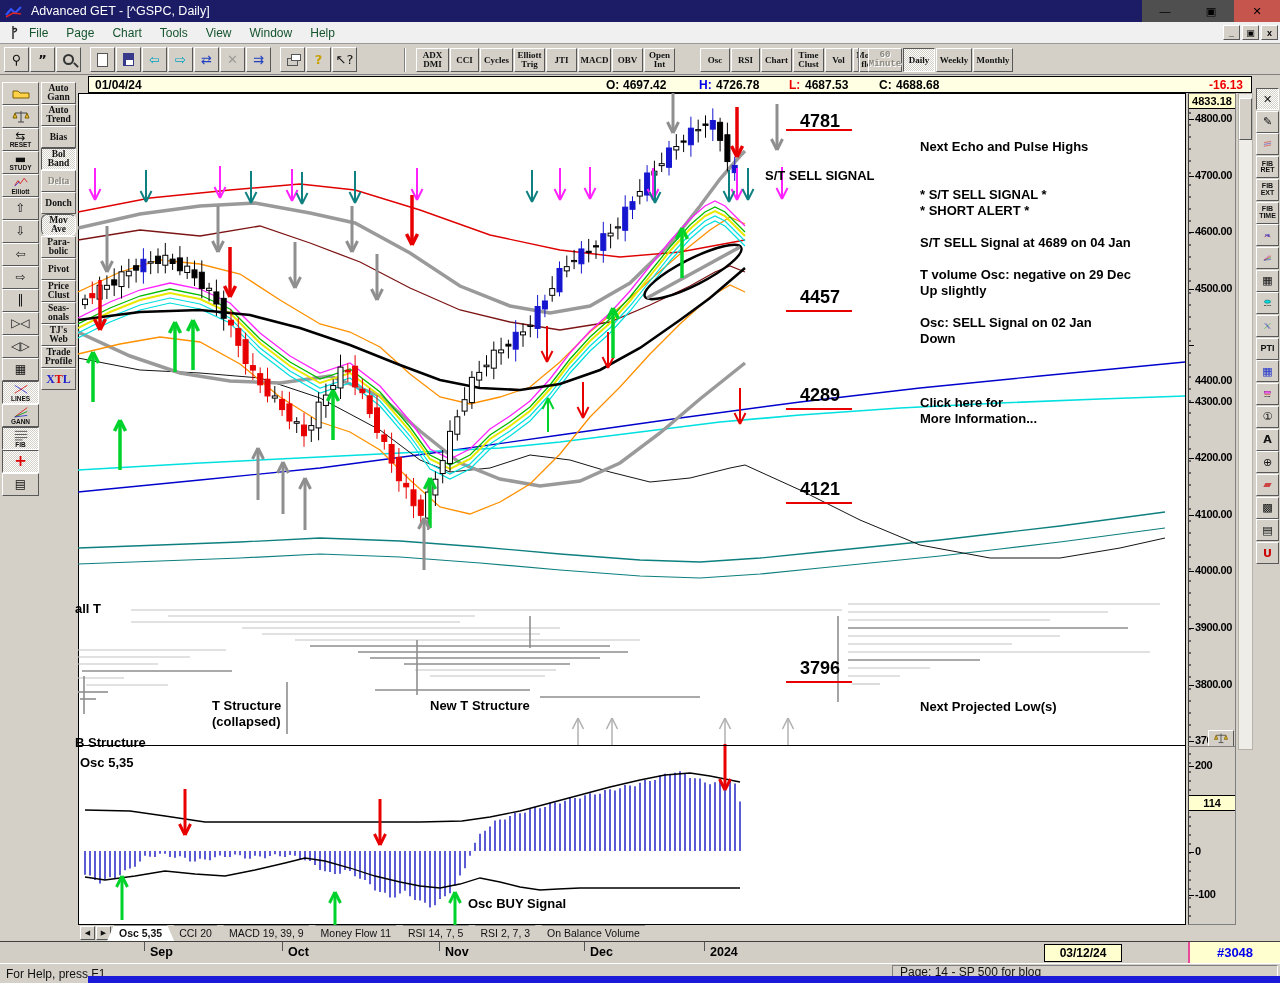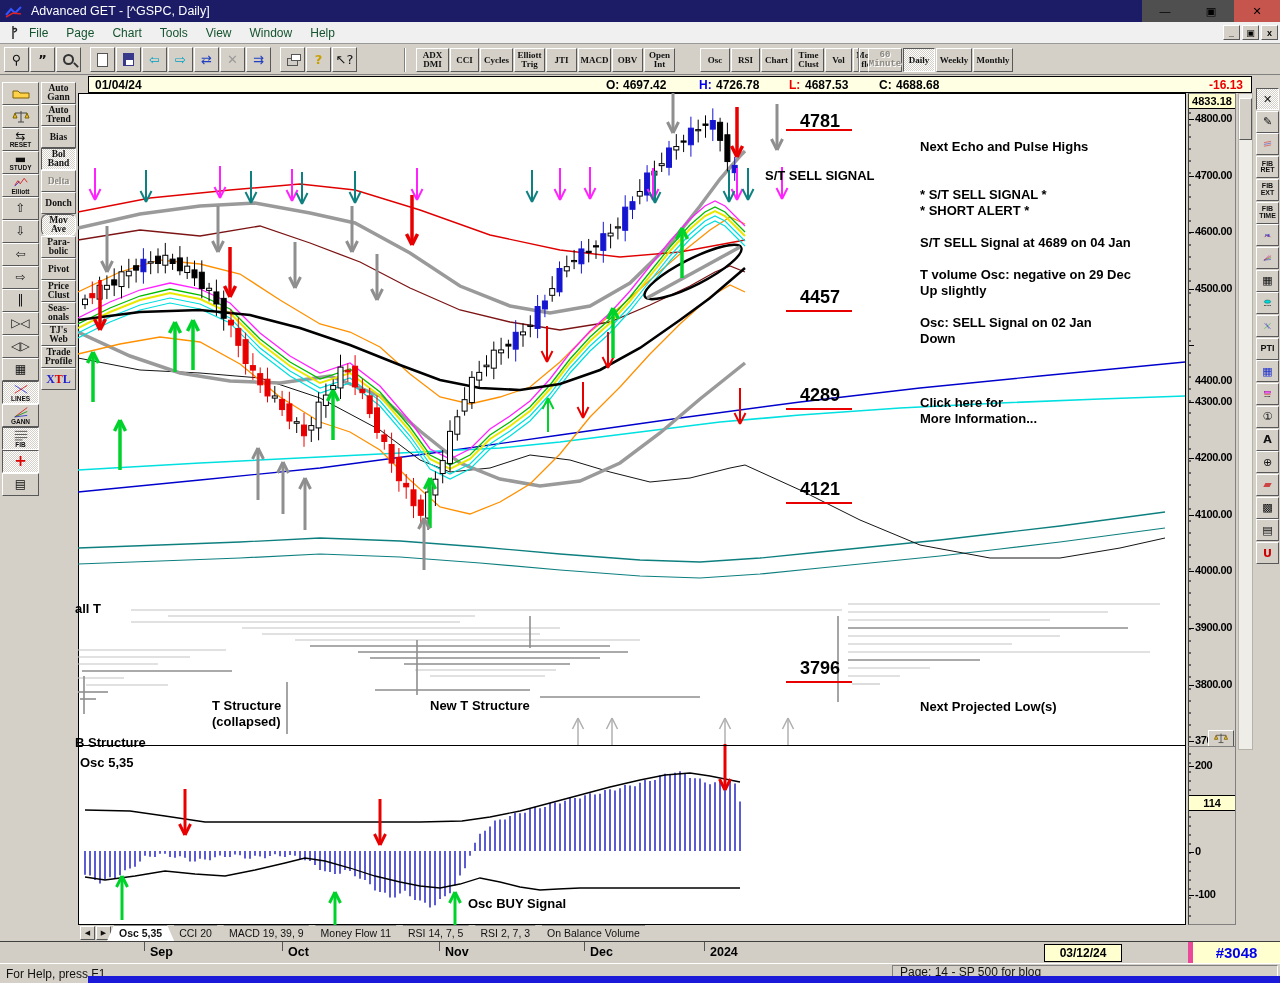--- a/index.html
+++ b/index.html
@@ -71,22 +71,22 @@
   .tsb{position:absolute;top:1px;width:15px;height:14px;font-size:7px;}
   #tabItems{position:absolute;left:36px;top:0;display:flex;height:16px;align-items:flex-start;}
   .tab{height:24px;padding:1px 12px 0 12px;font-size:10.5px;background:#d4d0c8;color:#111;
        clip-path:polygon(0 100%,7px 0,calc(100% - 7px) 0,100% 100%);margin-left:-7px;border-top:1px solid #888;}
   .tab.act{background:#fff;height:16px;font-weight:bold;z-index:2;}
   .dateaxis{position:absolute;left:0;top:941px;width:100%;height:22px;background:#d2cec6;border-top:1px solid #404040;}
   .dlab{position:absolute;top:3px;font-size:12.5px;font-weight:bold;color:#000;}
   .dtick{position:absolute;top:0;width:1px;height:9px;background:#555;}
   .datebox{position:absolute;left:1044px;top:2px;width:78px;height:18px;background:#ffffd0;border:1px solid #000;
       font-size:12px;font-weight:bold;text-align:center;line-height:16px;}
-  .barcount{position:absolute;left:1188px;top:0;width:92px;height:22px;background:#ffffd0;color:#0000ee;border-left:5px solid #ec4899;
-      font-size:15px;font-weight:bold;text-align:center;line-height:22px;}
+  .barcount{position:absolute;left:1188px;top:0;width:92px;height:22px;background:#ffffd0;color:#0000ee;border-left:2px solid #ec4899;
+      font-size:13px;font-weight:bold;text-align:center;line-height:22px;}
   .statusbar{position:absolute;left:0;top:963px;width:100%;height:20px;background:#d4d0c8;border-top:1px solid #fff;}
   .st-left{position:absolute;left:6px;top:3px;font-size:12px;color:#111;}
   .st-right{position:absolute;left:892px;right:2px;top:1px;bottom:5px;border:1px solid;border-color:#808080 #fff #fff #808080;
       font-size:12px;color:#111;padding:0 0 0 7px;line-height:12px;}
   .bottomblue{position:absolute;left:88px;top:976px;width:1192px;height:7px;background:#1a1ad8;}
   .ic-mag{width:11px;height:11px;border:2px solid #333;border-radius:50%;position:relative;}
   .ic-mag::after{content:"";position:absolute;left:8px;top:8px;width:6px;height:2px;background:#333;transform:rotate(45deg);}
   .ic-doc{width:11px;height:14px;background:#fff;border:1px solid #555;}
   .ic-disk{width:13px;height:13px;background:#39398c;position:relative;}
   .ic-disk::after{content:"";position:absolute;left:3px;bottom:1px;width:7px;height:5px;background:#fff;}

